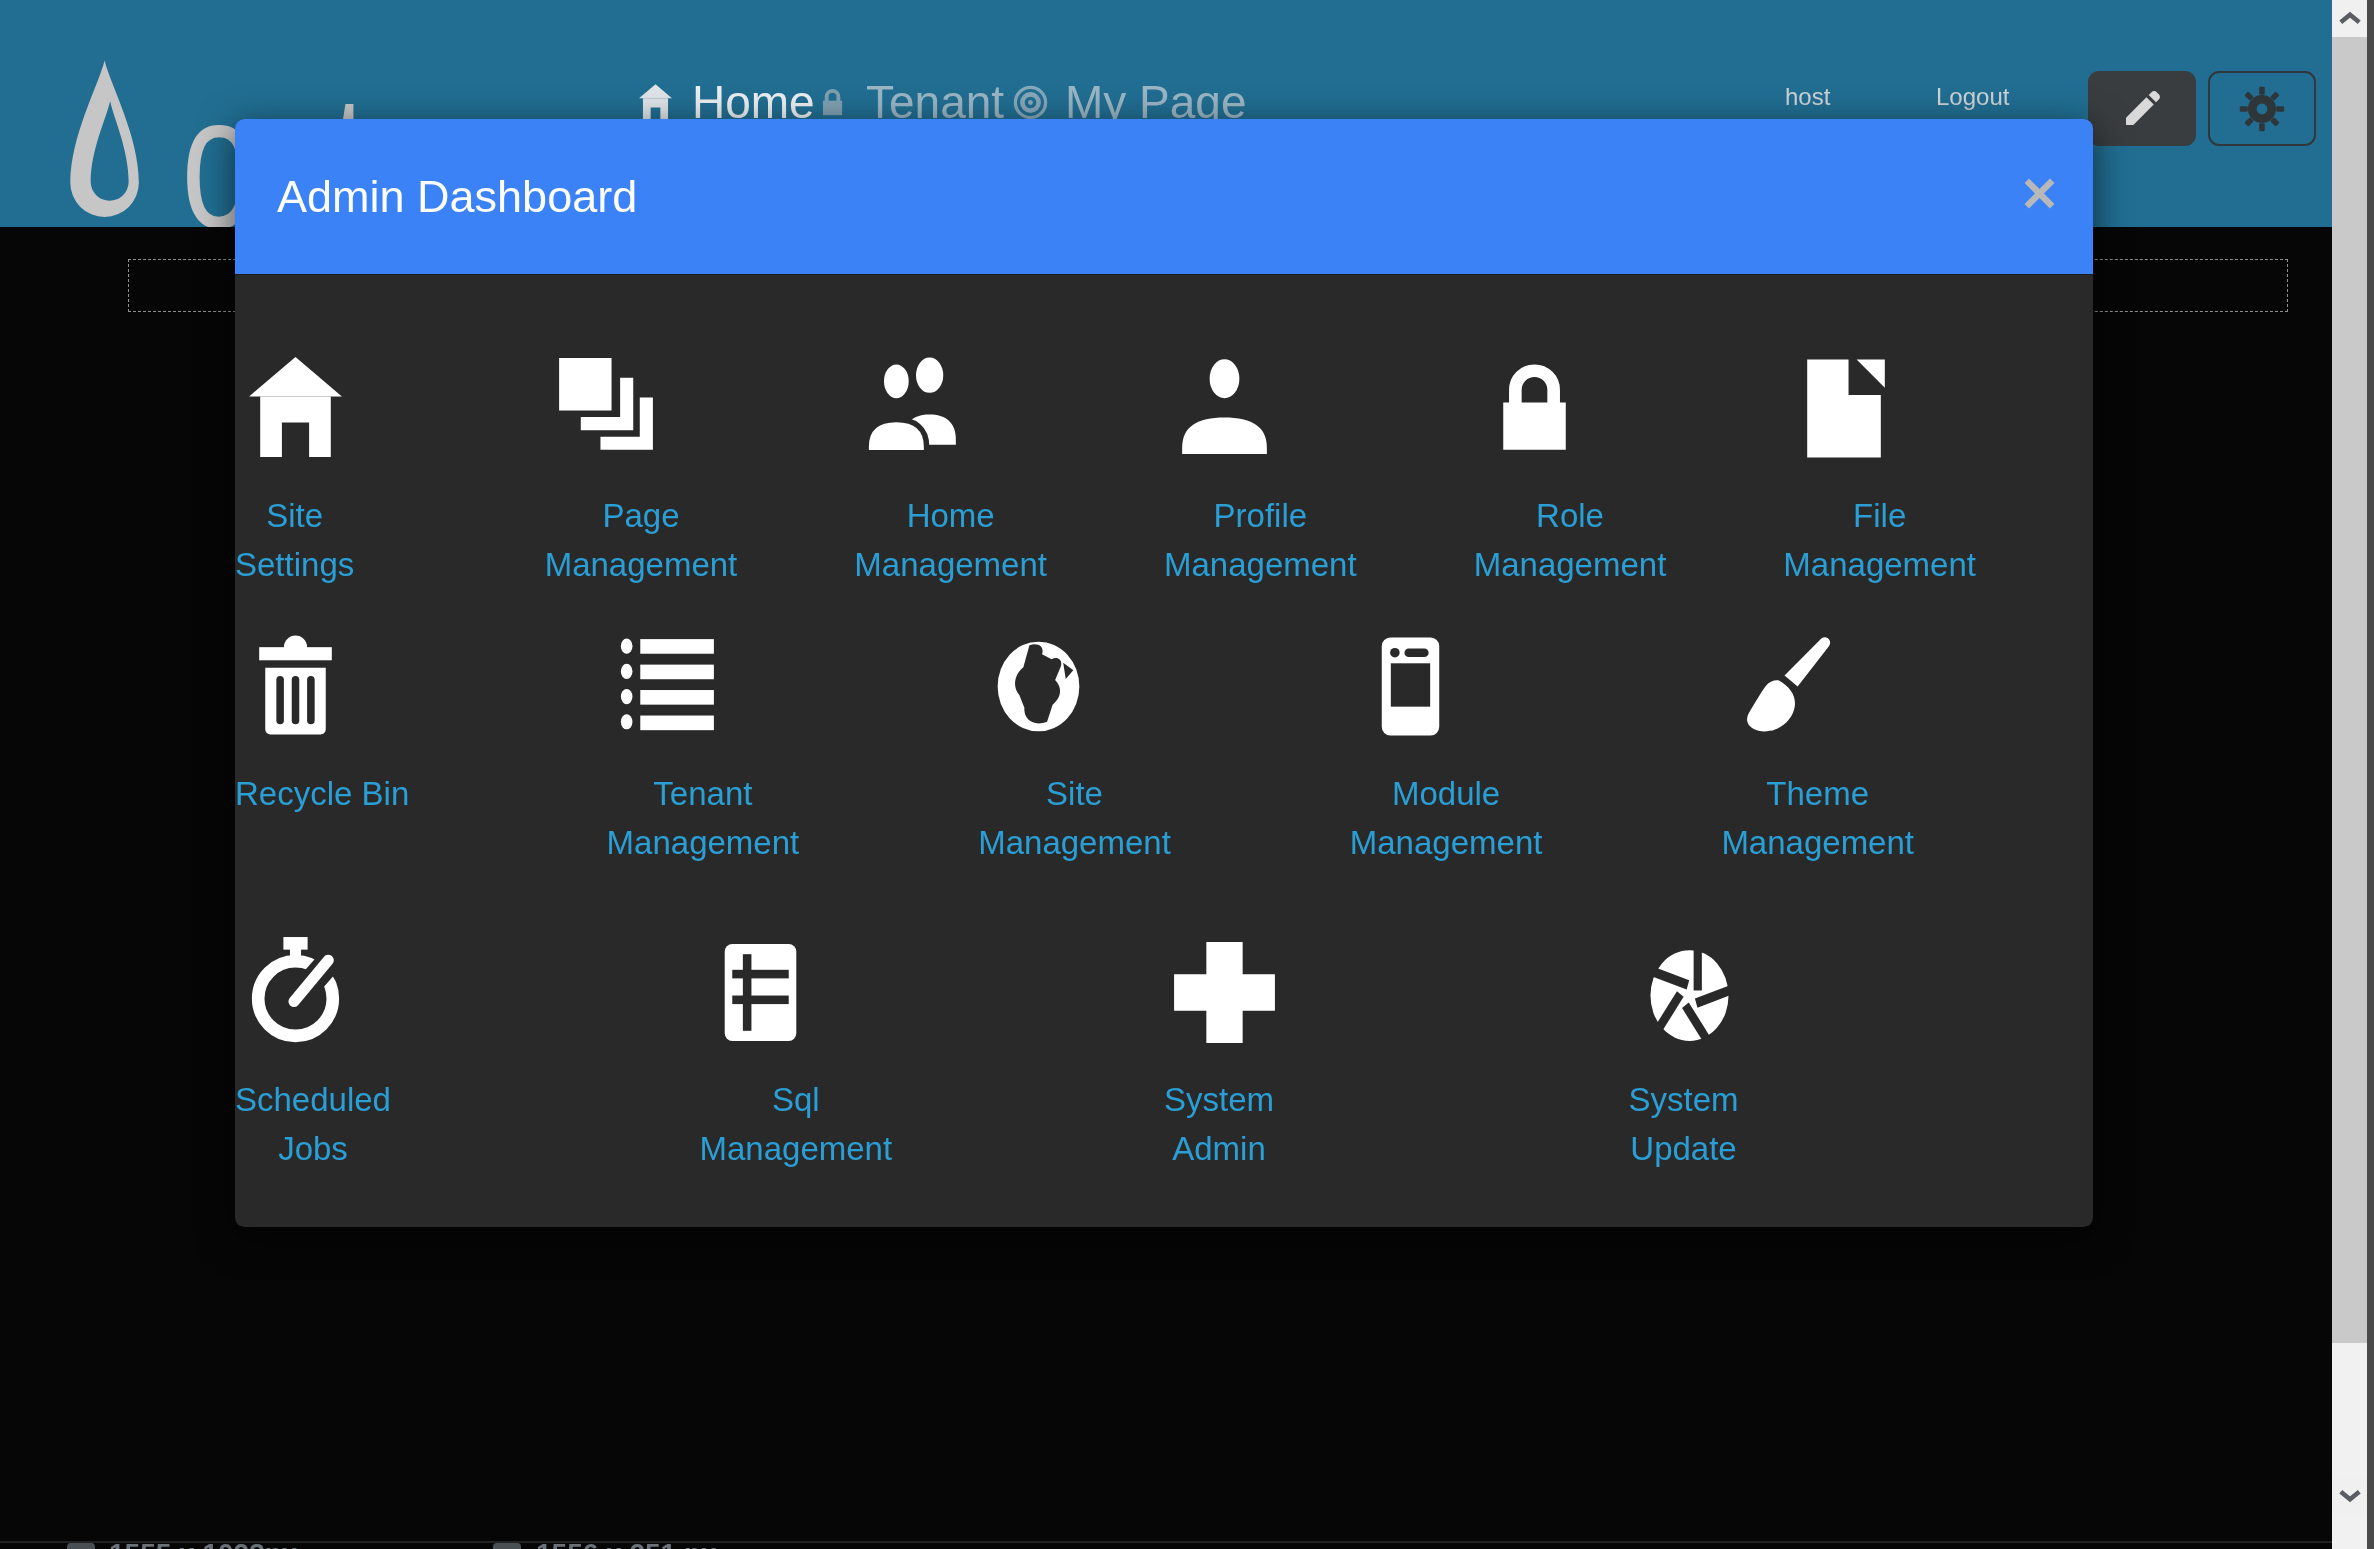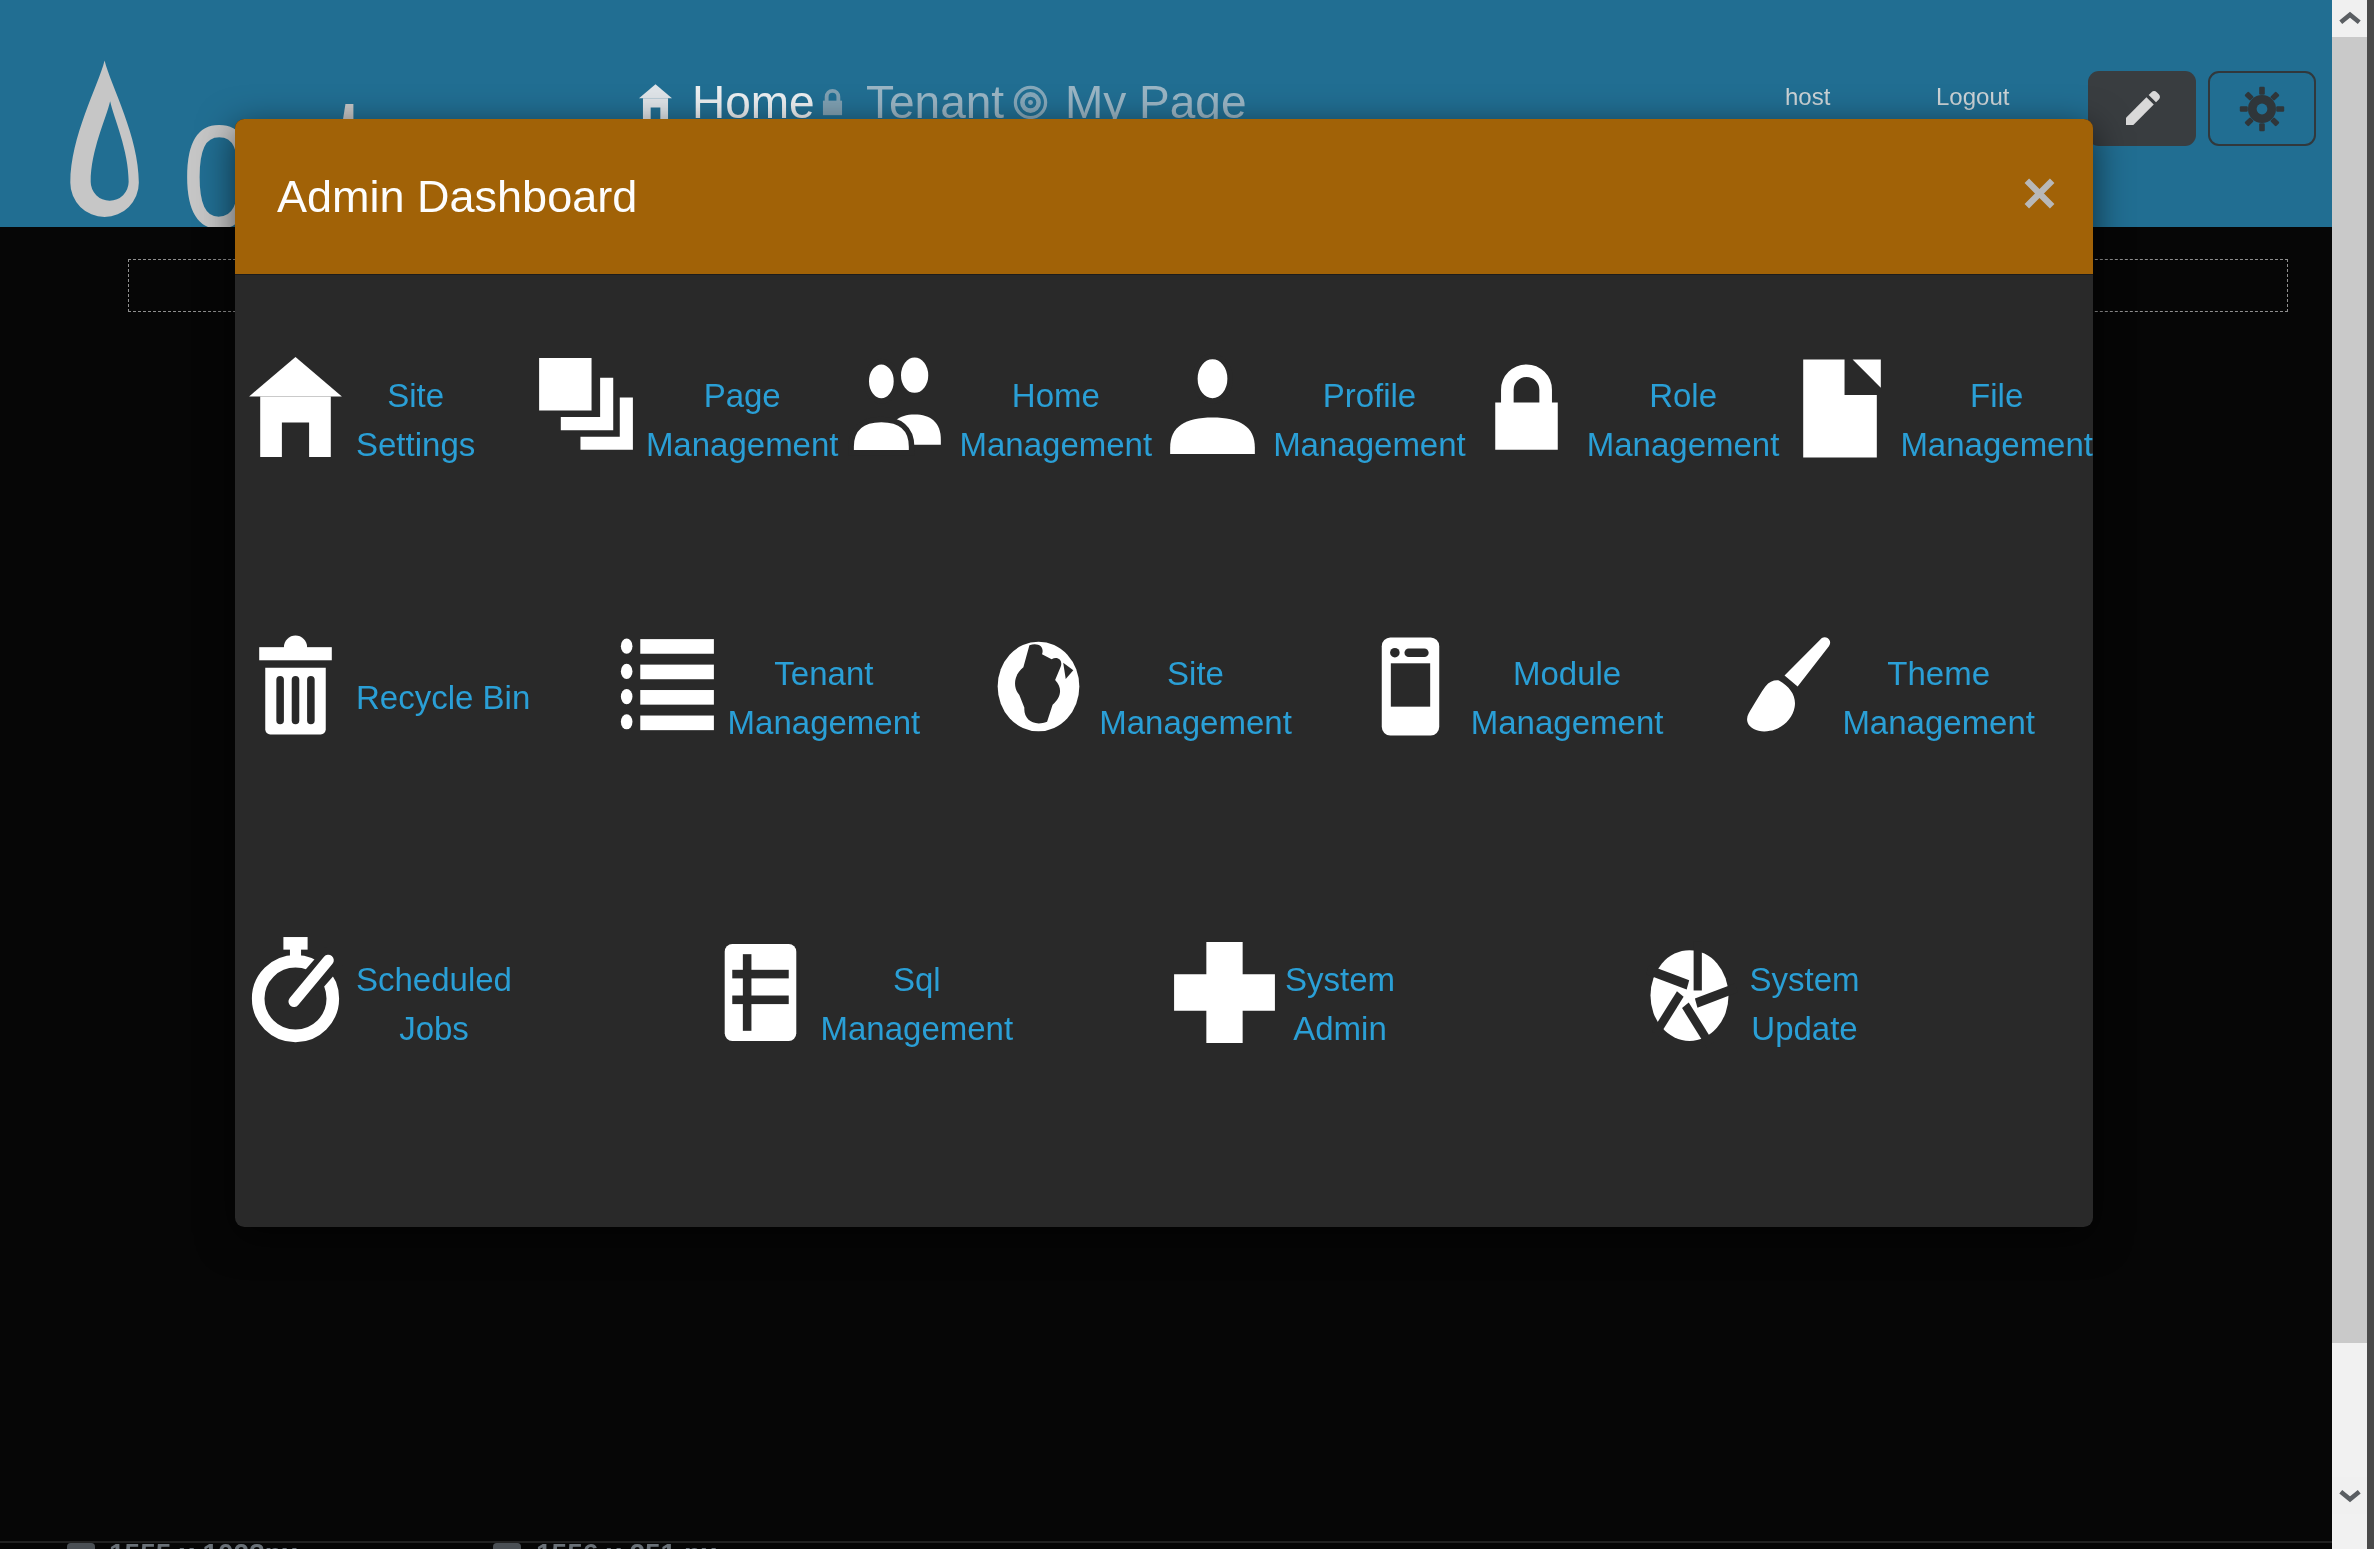--- a/index.html
+++ b/index.html
@@ -21,28 +21,28 @@
             border:2.8px solid #31383c;border-radius:11px;display:flex;align-items:center;justify-content:center;cursor:pointer;}
   
   .pane-placeholder{position:absolute;left:128px;top:259px;width:2158px;height:51px;
             border:1.9px dashed #8f8f8f;z-index:2;}
   .bottom-line{position:absolute;left:0;top:1541px;width:2375px;height:1.9px;background:#222;z-index:2;}
   .clipped{position:absolute;top:1538px;font-size:28px;font-weight:bold;color:#6a7178;z-index:2;white-space:nowrap;}
   .clipped-ico{position:absolute;top:1543px;width:28px;height:24px;background:#4a4f54;border-radius:3.7px;z-index:2;}
   
   .modal{position:absolute;left:235px;top:119px;width:1858px;height:1108px;background:#292929;
          border-radius:9.3px;z-index:5;box-shadow:0 9.3px 37px rgba(0,0,0,.6);}
-  .modal-header{position:relative;height:156px;background:#a16207;border-bottom:1.9px solid #1c1c1c;
+  .modal-header{position:relative;height:156px;background:#3b82f6;border-bottom:1.9px solid #1c1c1c;
          border-radius:9.3px 9.3px 0 0;display:flex;align-items:center;padding:16px 42px;box-sizing:border-box;}
   .modal-title{font-size:45px;color:#fdfdfd;font-weight:400;}
   .modal-close{position:absolute;right:26px;top:46px;width:56px;height:56px;background:none;border:none;
          display:flex;align-items:center;justify-content:center;cursor:pointer;padding:0;}
   .tile-row{position:absolute;left:0;width:100%;display:flex;}
   .row1{top:229px;} .row2{top:507px;} .row3{top:813px;}
-  .tile{flex:1 1 0;display:flex;flex-direction:row;align-items:center;cursor:pointer;text-decoration:none;}
+  .tile{flex:1 1 0;display:flex;flex-direction:column;align-items:flex-start;cursor:pointer;text-decoration:none;}
   .tile .ticon{height:121px;display:flex;align-items:center;justify-content:center;}
   .tile .tlabel{margin-top:22px;text-align:center;font-size:33px;line-height:49px;color:#2a9fd6;}
   
   .sb-track{position:absolute;left:2332px;top:0;width:35px;height:1549px;background:#f1f1f1;z-index:10;}
   .sb-btn{position:absolute;left:0;width:35px;height:37px;background:#f0f0f0;display:flex;
           align-items:center;justify-content:center;cursor:pointer;}
   .sb-up{top:0;} .sb-down{top:1477px;height:37px;}
   .sb-thumb{position:absolute;left:0;top:37px;width:35px;height:1306px;background:#c9c9c9;cursor:pointer;}
   .edge-strip{position:absolute;left:2367px;top:0;width:7.4px;height:1549px;background:#4a4a4a;z-index:11;}
   svg{display:block;}

